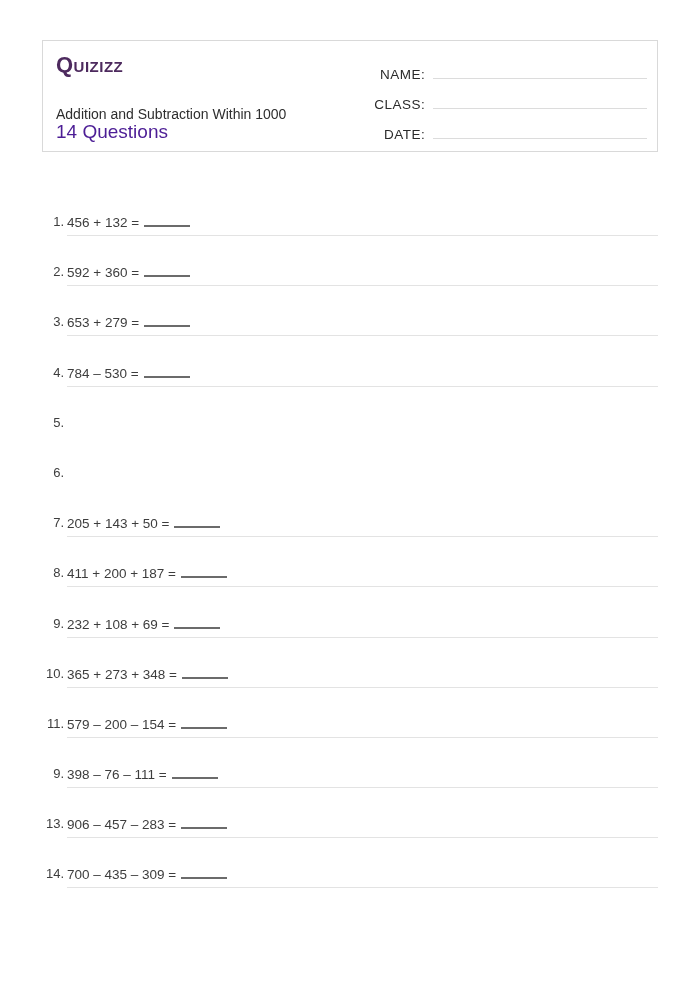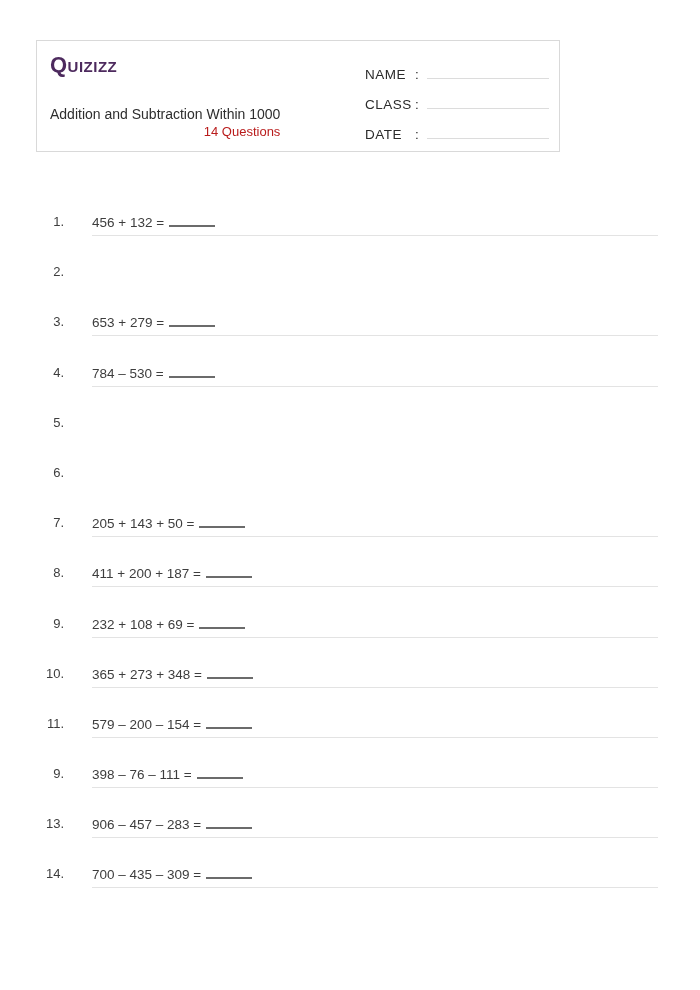--- a/index.html
+++ b/index.html
@@ -1,47 +1,47 @@
 <!DOCTYPE html>
 <html><head>
 <meta charset="utf-8">
 <style>
   * { margin:0; padding:0; box-sizing:border-box; }
   html,body { width:700px; height:990px; background:#ffffff;
               font-family:"Liberation Sans", sans-serif; position:relative; }
 
   
   .header-box {
-    position:absolute; left:36px; top:40px; width:524px; height:112px;
+    position:absolute; left:42px; top:40px; width:616px; height:112px;
     border:1px solid #d9d9d9; background:#ffffff;
   }
   .header-left { position:absolute; left:13px; top:11px; }
   .logo {
     font-size:22px; font-weight:800; color:#4d2a5e;
     font-variant:small-caps; letter-spacing:0.5px; line-height:26px;
   }
   .header-title-block { position:absolute; left:13px; bottom:11px; }
   .quiz-title { font-size:14px; color:#2e2e2e; line-height:18px;text-align:center; }
-  .quiz-subtitle { font-size:13px; color:#b91c1c; line-height:17px;text-align:right; }
+  .quiz-subtitle { font-size:19px; color:#4c1d95; line-height:17px; }
 
   .header-fields { position:absolute; left:328px; top:11px; right:10px; }
   .field-row { display:flex; align-items:flex-end; height:30px; }
-  .field-label { font-size:13.5px; color:#2b2b2b; width:50px; letter-spacing:0.5px; }
+  .field-label { font-size:13.5px; color:#2b2b2b; width:50px; letter-spacing:0.5px;text-align:right; }
   .field-colon { font-size:13.5px; color:#2b2b2b; margin-right:8px; }
   .field-line { flex:1; border-bottom:1px solid #dcdcdc; margin-bottom:3px; height:1px; }
 
   
   .questions { position:absolute; left:0; top:208px; width:700px; }
   .q-row { display:flex; align-items:flex-start; height:50.2px; }
   .q-num {
     width:64px; text-align:right; padding-top:6px;
     font-size:13px; color:#3d3d3d; flex:0 0 64px;
   }
   .q-body {
-    flex:1; margin-left:28px; margin-right:42px;
+    flex:1; margin-left:3px; margin-right:42px;
     border-bottom:1px solid #e3e3e3;
     padding-top:6px; padding-bottom:4px; line-height:16px;
   }
   .q-expr { font-size:13.5px; color:#3d3d3d; }
   .q-blank {
     display:inline-block; width:46px; height:13px;
     border-bottom:2px solid #6b6b6b; margin-left:5px;
     vertical-align:baseline;
   }
 </style>
@@ -75,20 +75,21 @@
   </div>
 </div>
 
 <div class="questions">
   <div class="q-row">
     <div class="q-num">1.</div>
     <div class="q-body"><span class="q-expr">456 + 132 =</span><span class="q-blank"></span></div>
   </div>
   <div class="q-row">
     <div class="q-num">2.</div>
+    <div class="q-body"><span class="q-expr">592 + 360 =</span><span class="q-blank"></span></div>
   </div>
   <div class="q-row">
     <div class="q-num">3.</div>
     <div class="q-body"><span class="q-expr">653 + 279 =</span><span class="q-blank"></span></div>
   </div>
   <div class="q-row">
     <div class="q-num">4.</div>
     <div class="q-body"><span class="q-expr">784 – 530 =</span><span class="q-blank"></span></div>
   </div>
   <div class="q-row">

